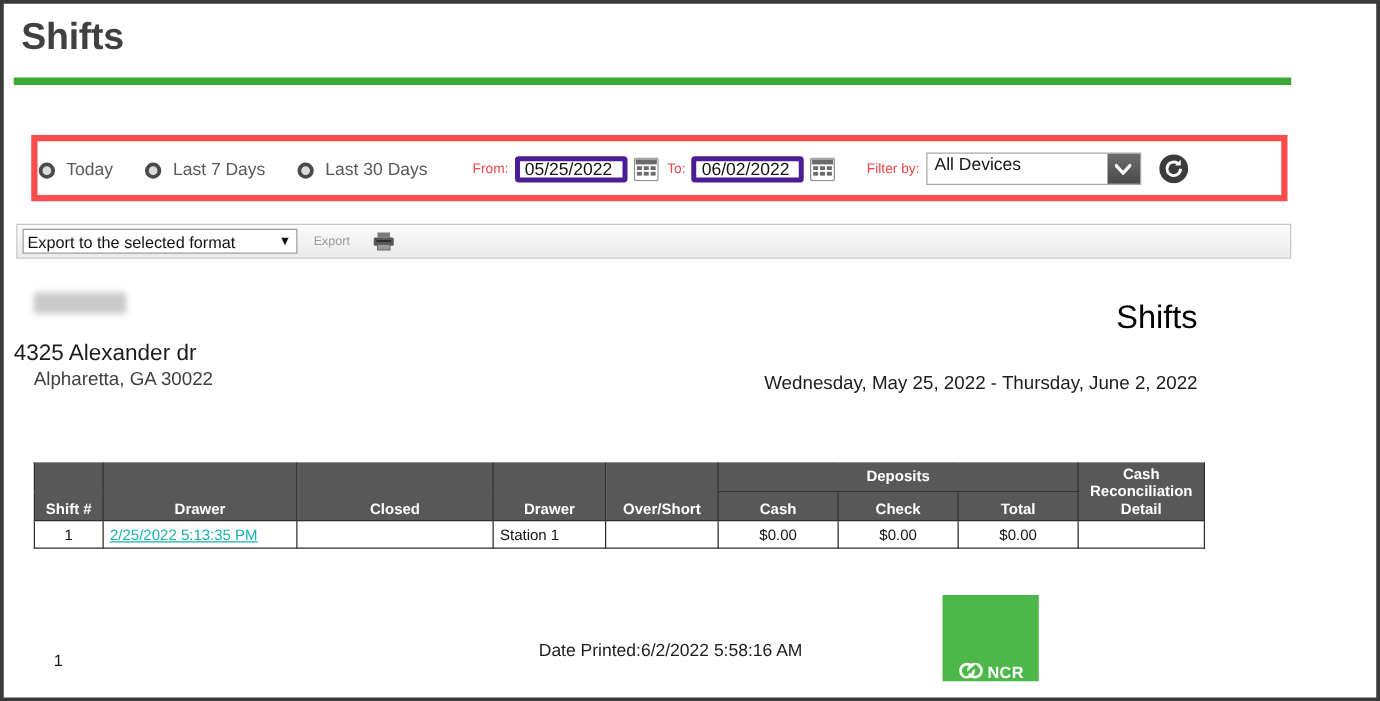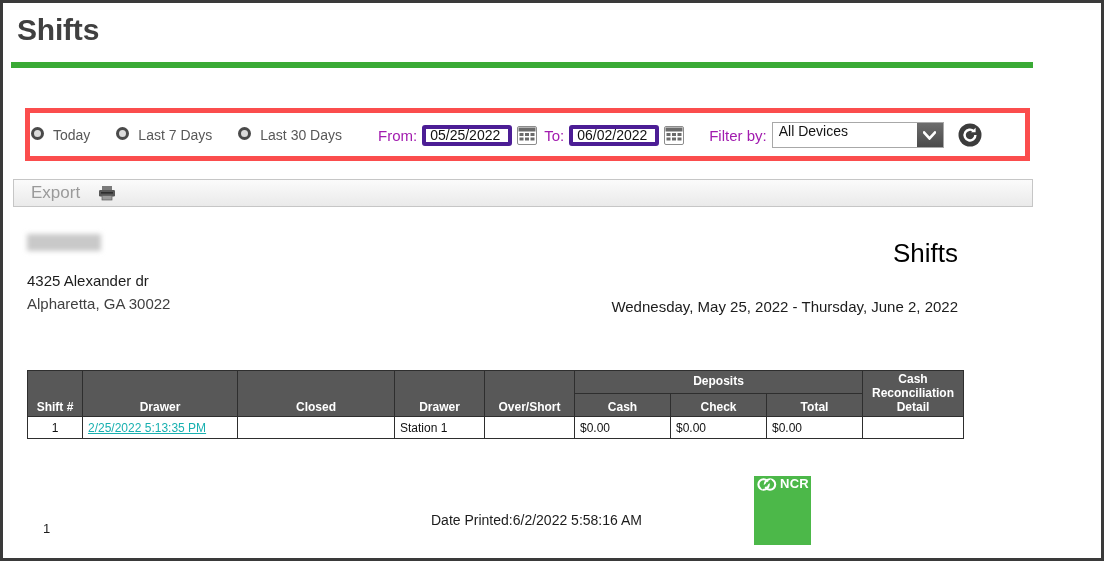--- a/index.html
+++ b/index.html
@@ -60,42 +60,42 @@
     position: absolute;
     left: 28px;
     top: 112px;
     width: 995px;
     height: 40px;
     display: flex;
     align-items: center;
   }
   .radio-group {
     display: flex;
-    align-items: flex-start;
+    align-items: flex-end;
     margin-right: 26px;
     cursor: pointer;
   }
   .radio-dot {
     width: 13px;
     height: 13px;
     border-radius: 50%;
     border: 3px solid #4a4a4a;
     background: #dcdcdc;
     box-sizing: border-box;
     margin-right: 9px;
     flex: none;
   }
   .radio-label {
     font-size: 14px;
     color: #585858;
     white-space: nowrap;
   }
   .field-label {
-    font-size: 15px;
-    color: #a21caf;
+    font-size: 11px;
+    color: #ef4444;
     margin-right: 5px;
     white-space: nowrap;
   }
   .date-input {
     width: 90px;
     height: 21px;
     border: 4px solid #4c1d95;
     border-radius: 3px;
     background: #ffffff;
     font-family: "Liberation Sans", sans-serif;
@@ -171,21 +171,21 @@
     display: flex;
     align-items: center;
     font-size: 13px;
     color: #111111;
     padding-left: 3px;
     cursor: pointer;
   }
   #export-select .sel-text { flex: 1; white-space: nowrap; }
   #export-select .caret { padding-right: 4px; font-size: 10px; color: #111; }
   #export-link {
-    font-size: 17px;
+    font-size: 10px;
     color: #9a9a9a;
     margin-left: 13px;
     white-space: nowrap;
     cursor: default;
   }
   #print-icon {
     margin-left: 18px;
     width: 18px;
     height: 16px;
     cursor: pointer;
@@ -197,22 +197,22 @@
     position: absolute;
     left: 24px;
     top: 16px;
     width: 74px;
     height: 17px;
     background: #c9c9c9;
     filter: blur(2.4px);
     border-radius: 1px;
   }
   #company-addr1 {
-    position: absolute; left: 24px; top: 54px;
-    font-size: 15px; color: #1c1c1c;
+    position: absolute; left: 8px; top: 54px;
+    font-size: 18px; color: #1c1c1c;
   }
   #company-addr2 {
     position: absolute; left: 24px; top: 77px;
     font-size: 15px; color: #404040;
   }
   #report-title {
     position: absolute; right: 75px; top: 20px;
     font-size: 26px; color: #000000;
   }
   #report-range {
@@ -244,43 +244,43 @@
   #shift-table td {
     border: 1px solid #2e2e2e;
     background: #ffffff;
     color: #111111;
     font-size: 12px;
     height: 19px;
     padding: 1px 5px;
     vertical-align: middle;
   }
   td.c-center { text-align: center; }
-  td.c-right  { text-align: left; }
+  td.c-right  { text-align: center; }
   td.c-left   { text-align: left; }
   .cell-link {
     color: #18b0b0;
     text-decoration: underline;
     cursor: pointer;
   }
 
   
   #page-number {
     position: absolute; left: 40px; top: 303px;
     font-size: 13px; color: #1c1c1c;
   }
   #date-printed {
     position: absolute; left: 428px; top: 294px;
     font-size: 14px; color: #1c1c1c; white-space: nowrap;
   }
   #date-printed .dp-label { margin-right: 0; }
   #ncr-logo {
     position: absolute; left: 751px; top: 473px;
-    width: 57px; height: 69px;
+    width: 77px; height: 69px;
     background: #4cb849;
-    display: flex; align-items: flex-start; justify-content: center;
+    display: flex; align-items: flex-end; justify-content: center;
   }
   #ncr-logo .ncr-word {
     color: #ffffff; font-size: 13px; font-weight: bold;
     letter-spacing: 0.3px; margin-left: 2px;
   }
 </style>
 </head>
 <body>
 
 <div id="screen">
@@ -349,20 +349,24 @@
     </div>
 
     <svg id="refresh-icon" viewBox="0 0 24 24">
       <circle cx="12" cy="12" r="11.5" fill="#3c3c3c"></circle>
       <path d="M17.4 12a5.4 5.4 0 1 1-1.7-3.9" stroke="#ffffff" stroke-width="2.4" fill="none" stroke-linecap="butt"></path>
       <path d="M17.6 4.7 L17.6 9.3 L13 9.3 Z" fill="#ffffff"></path>
     </svg>
   </div>
 
   <div id="export-toolbar">
+    <div id="export-select">
+      <span class="sel-text">Export to the selected format</span>
+      <span class="caret">▼</span>
+    </div>
     <span id="export-link">Export</span>
     <svg id="print-icon" viewBox="0 0 18 16">
       <rect x="4" y="1" width="10" height="4" fill="#7a7a7a"></rect>
       <rect x="1" y="5" width="16" height="6.5" rx="1.2" fill="#585858"></rect>
       <rect x="3" y="7" width="12" height="1.6" fill="#2e2e2e"></rect>
       <rect x="4" y="10.5" width="10" height="4.5" fill="#9a9a9a" stroke="#5c5c5c" stroke-width="0.7"></rect>
     </svg>
   </div>
 
   <div id="report">

